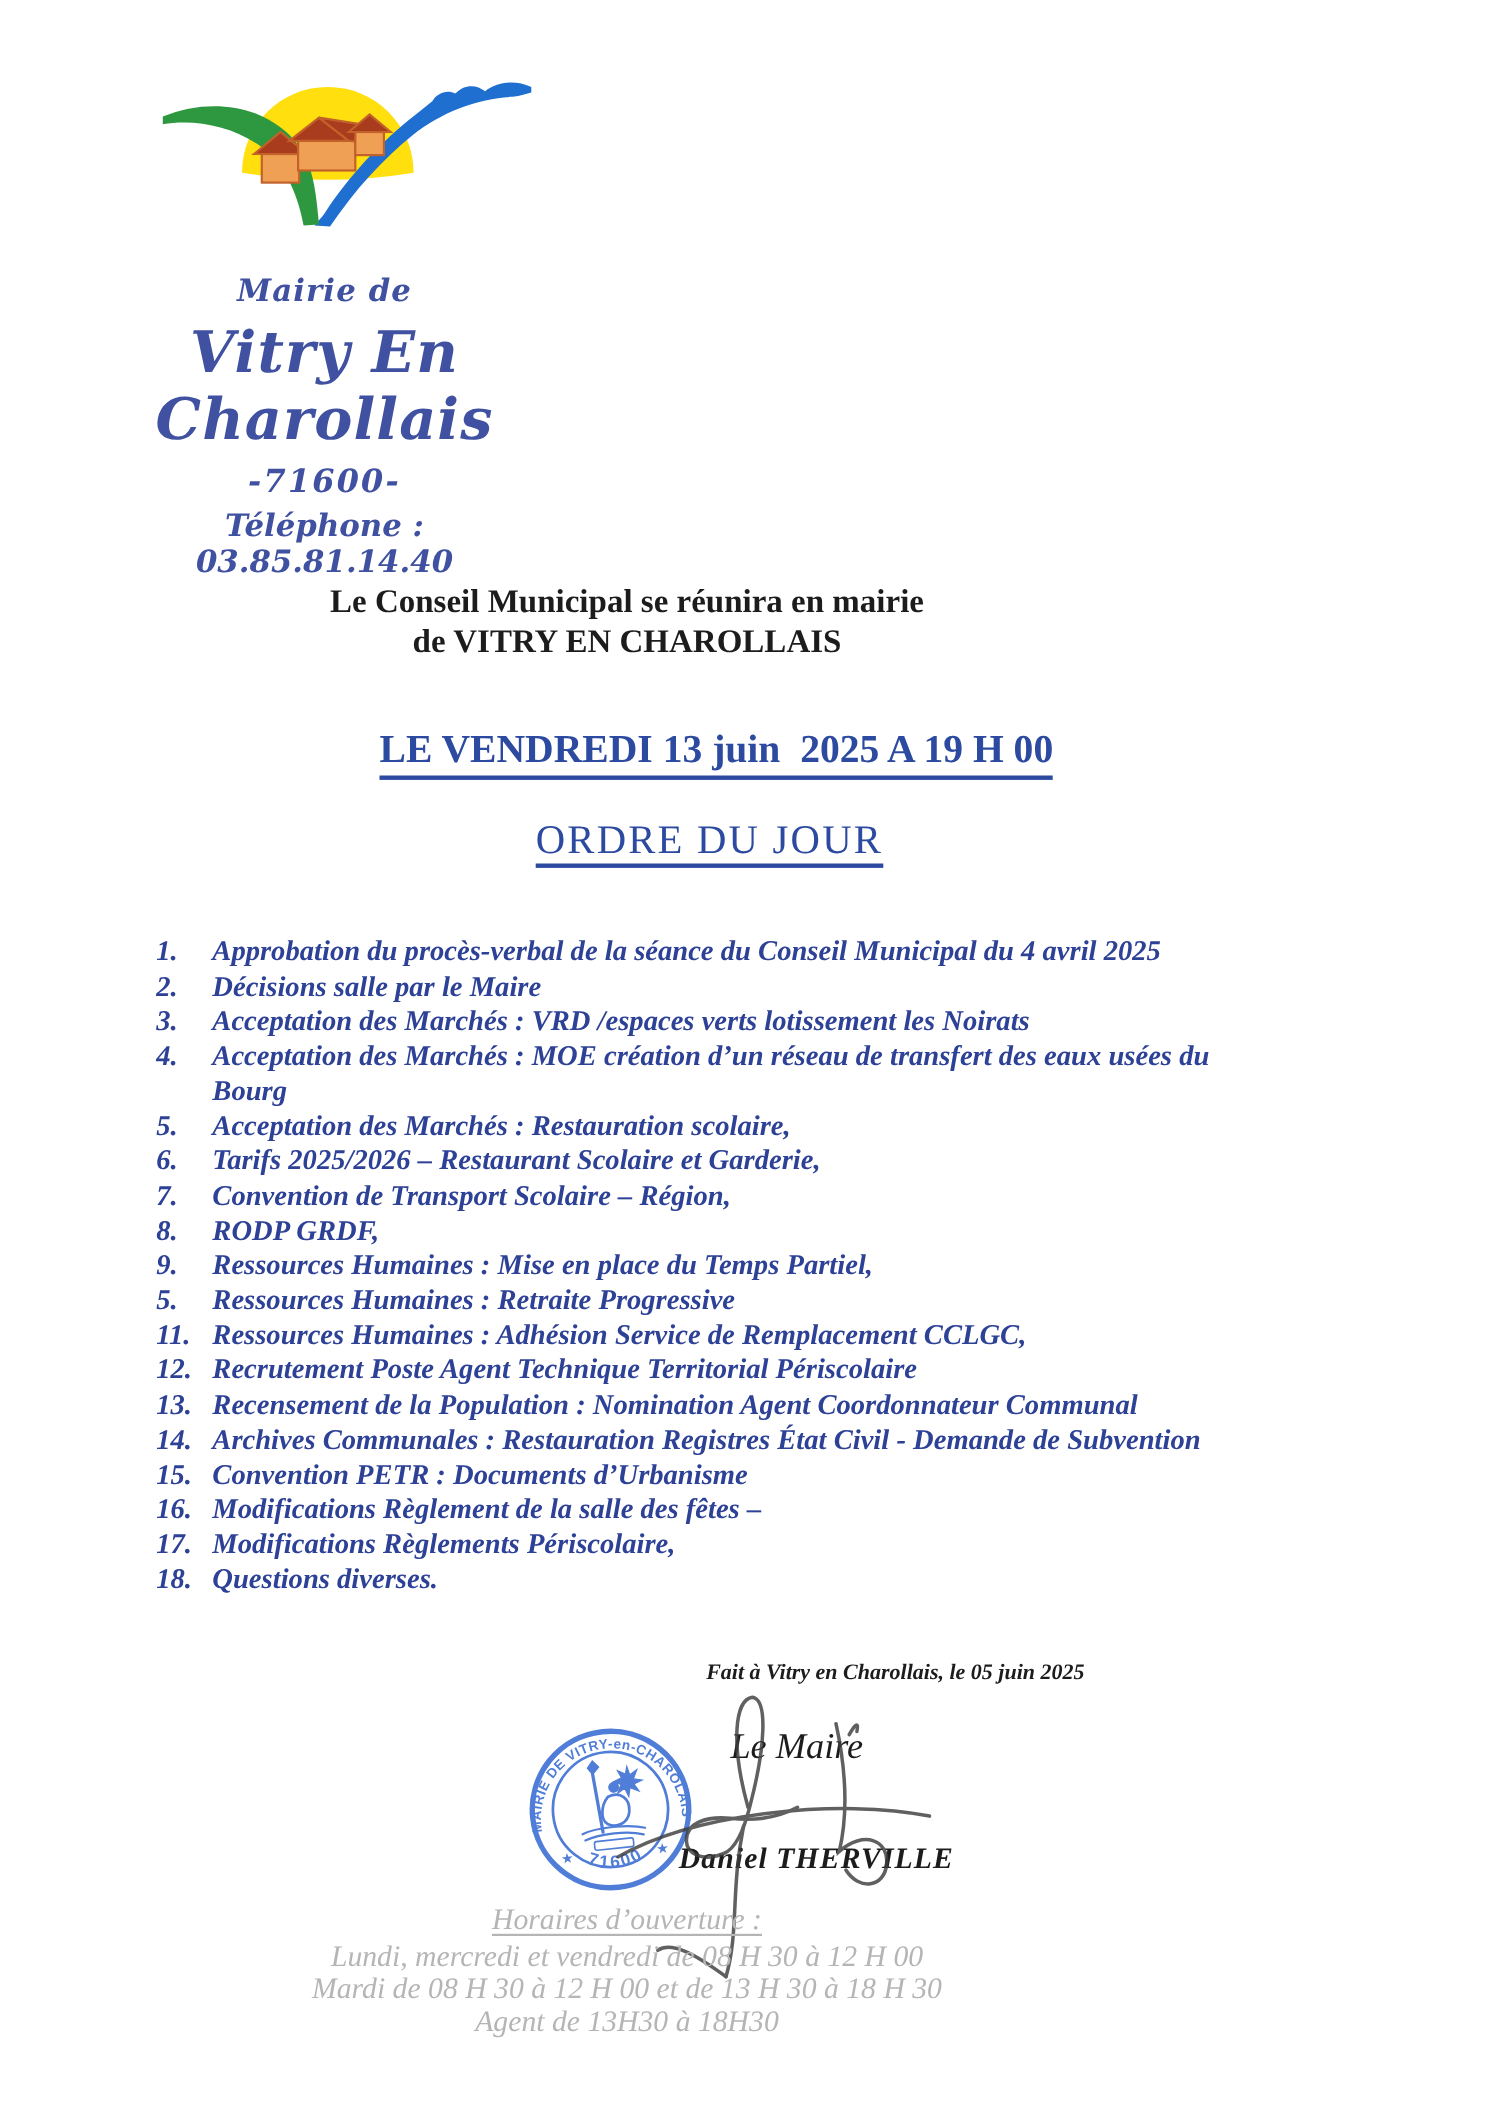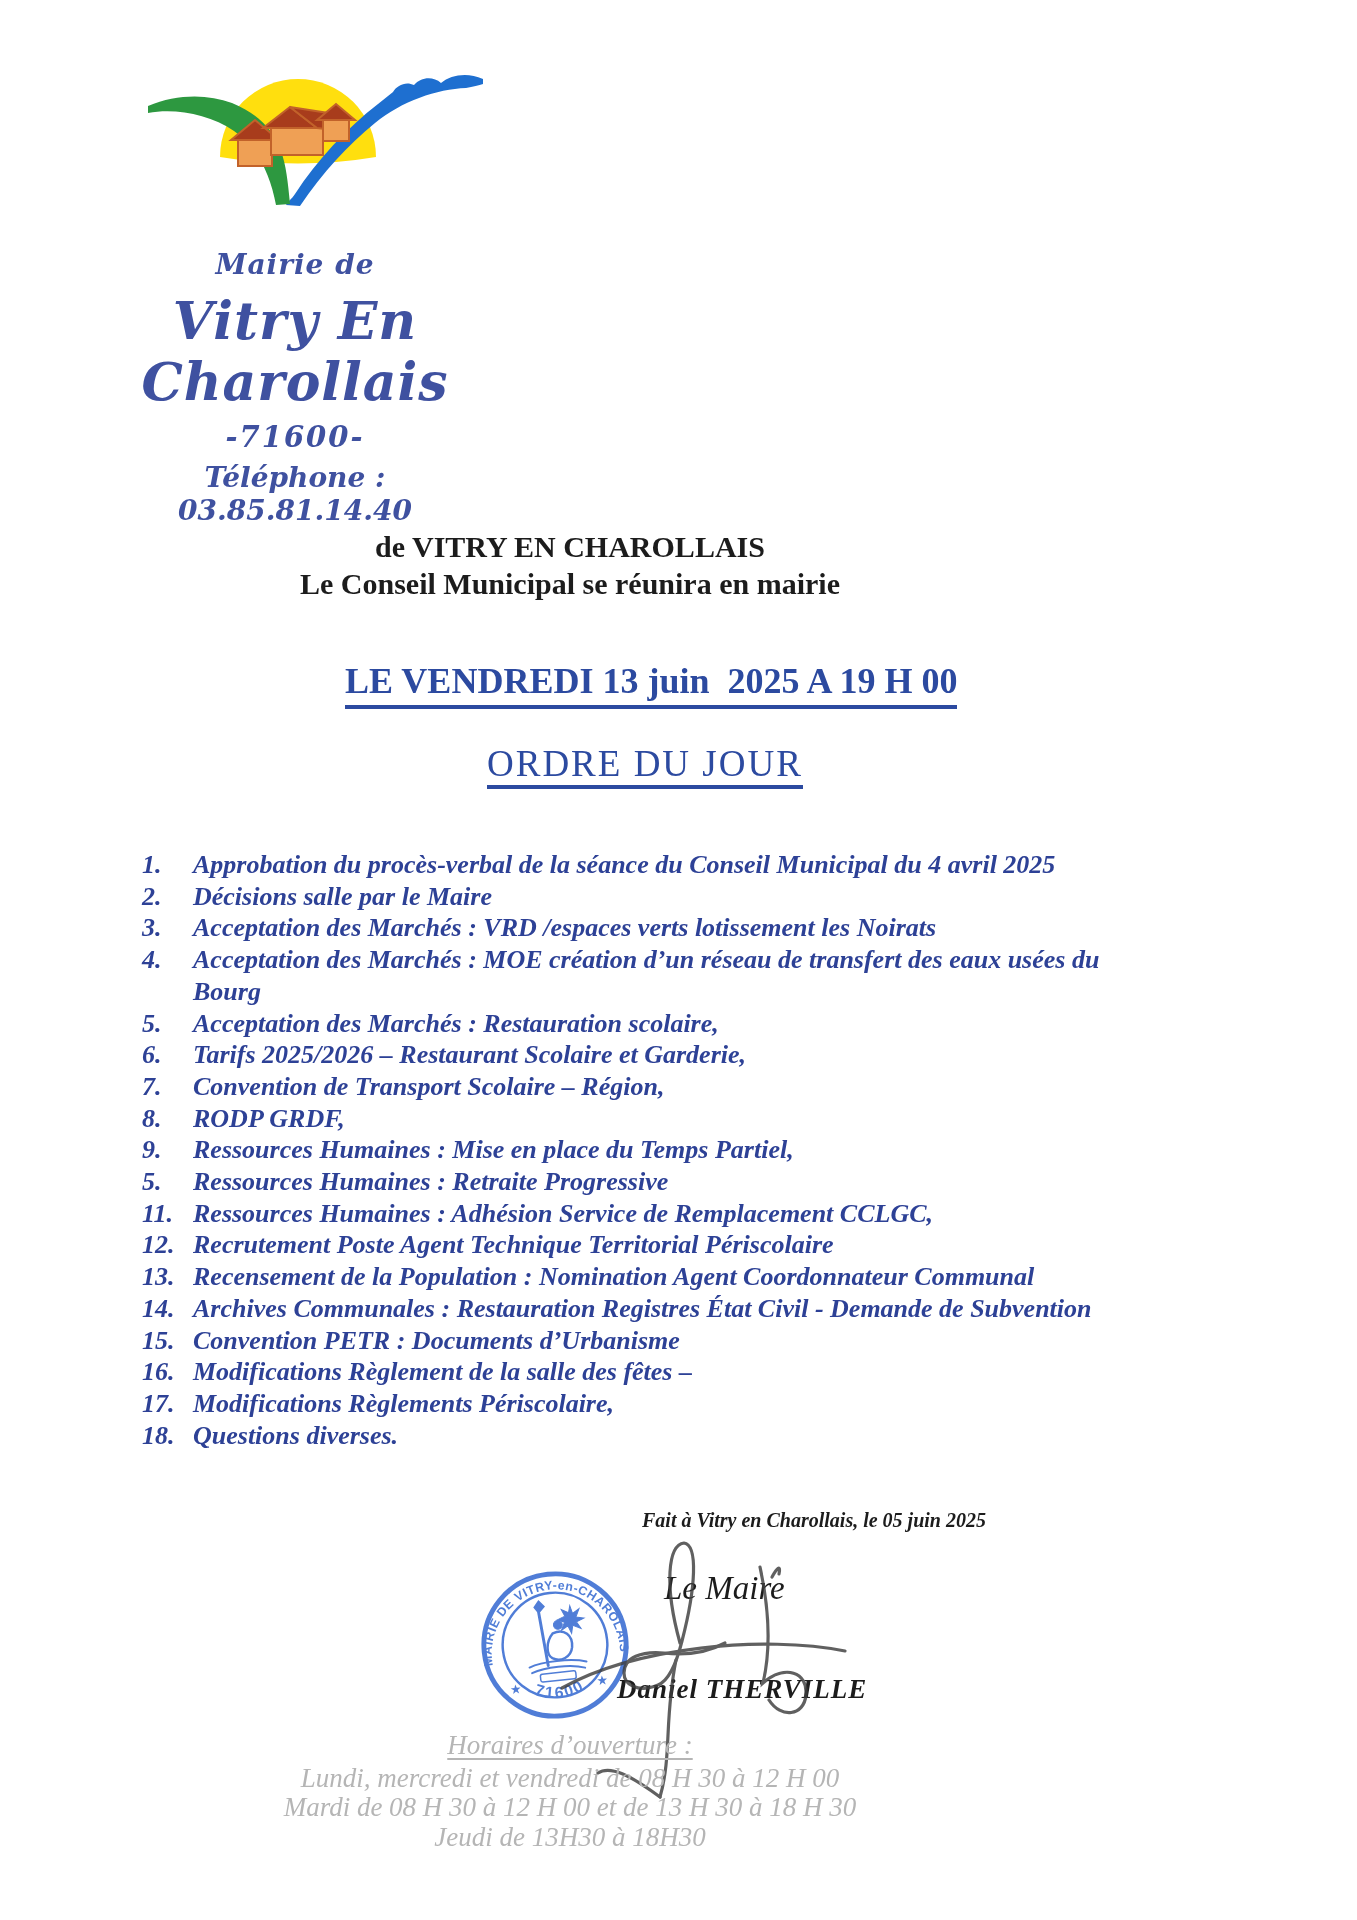--- a/index.html
+++ b/index.html
@@ -99,22 +99,22 @@
   </svg>
 
   <div class="letterhead">
     <div class="lh-line1">Mairie de</div>
     <div class="lh-line2">Vitry En Charollais</div>
     <div class="lh-line3">-71600-</div>
     <div class="lh-line4">Téléphone : 03.85.81.14.40</div>
   </div>
 
   <div class="intro">
+    <div>Le Conseil Municipal se réunira en mairie</div>
     <div>de VITRY EN CHAROLLAIS</div>
-    <div>Le Conseil Municipal se réunira en mairie</div>
   </div>
 
   <div class="meet-date">LE VENDREDI 13 juin  2025 A 19 H 00</div>
 
   <div class="agenda-title">ORDRE DU JOUR</div>
 
   <div class="agenda" id="agenda-list">
       <div class="agenda-row">
         <span class="agenda-num">1.</span>
         <span class="agenda-text">Approbation du procès-verbal de la séance du Conseil Municipal du 4 avril 2025</span>
@@ -233,16 +233,16 @@
       <path d="M 136,135 C 124,195 132,230 120,272"></path>
       <path d="M 120,272 C 90,250 70,240 58,248"></path>
       <path d="M 232,52 C 237,43 241,39 239,49"></path>
     </g>
   </svg>
 
   <div class="footer">
     <div class="footer-title">Horaires d’ouverture :</div>
     <div>Lundi, mercredi et vendredi de 08 H 30 à 12 H 00</div>
     <div>Mardi de 08 H 30 à 12 H 00 et de 13 H 30 à 18 H 30</div>
-    <div>Jeudi de 13H30 à 18H30</div>
+    <div>Agent de 13H30 à 18H30</div>
   </div>
 
 </div>
 
 </body></html>

